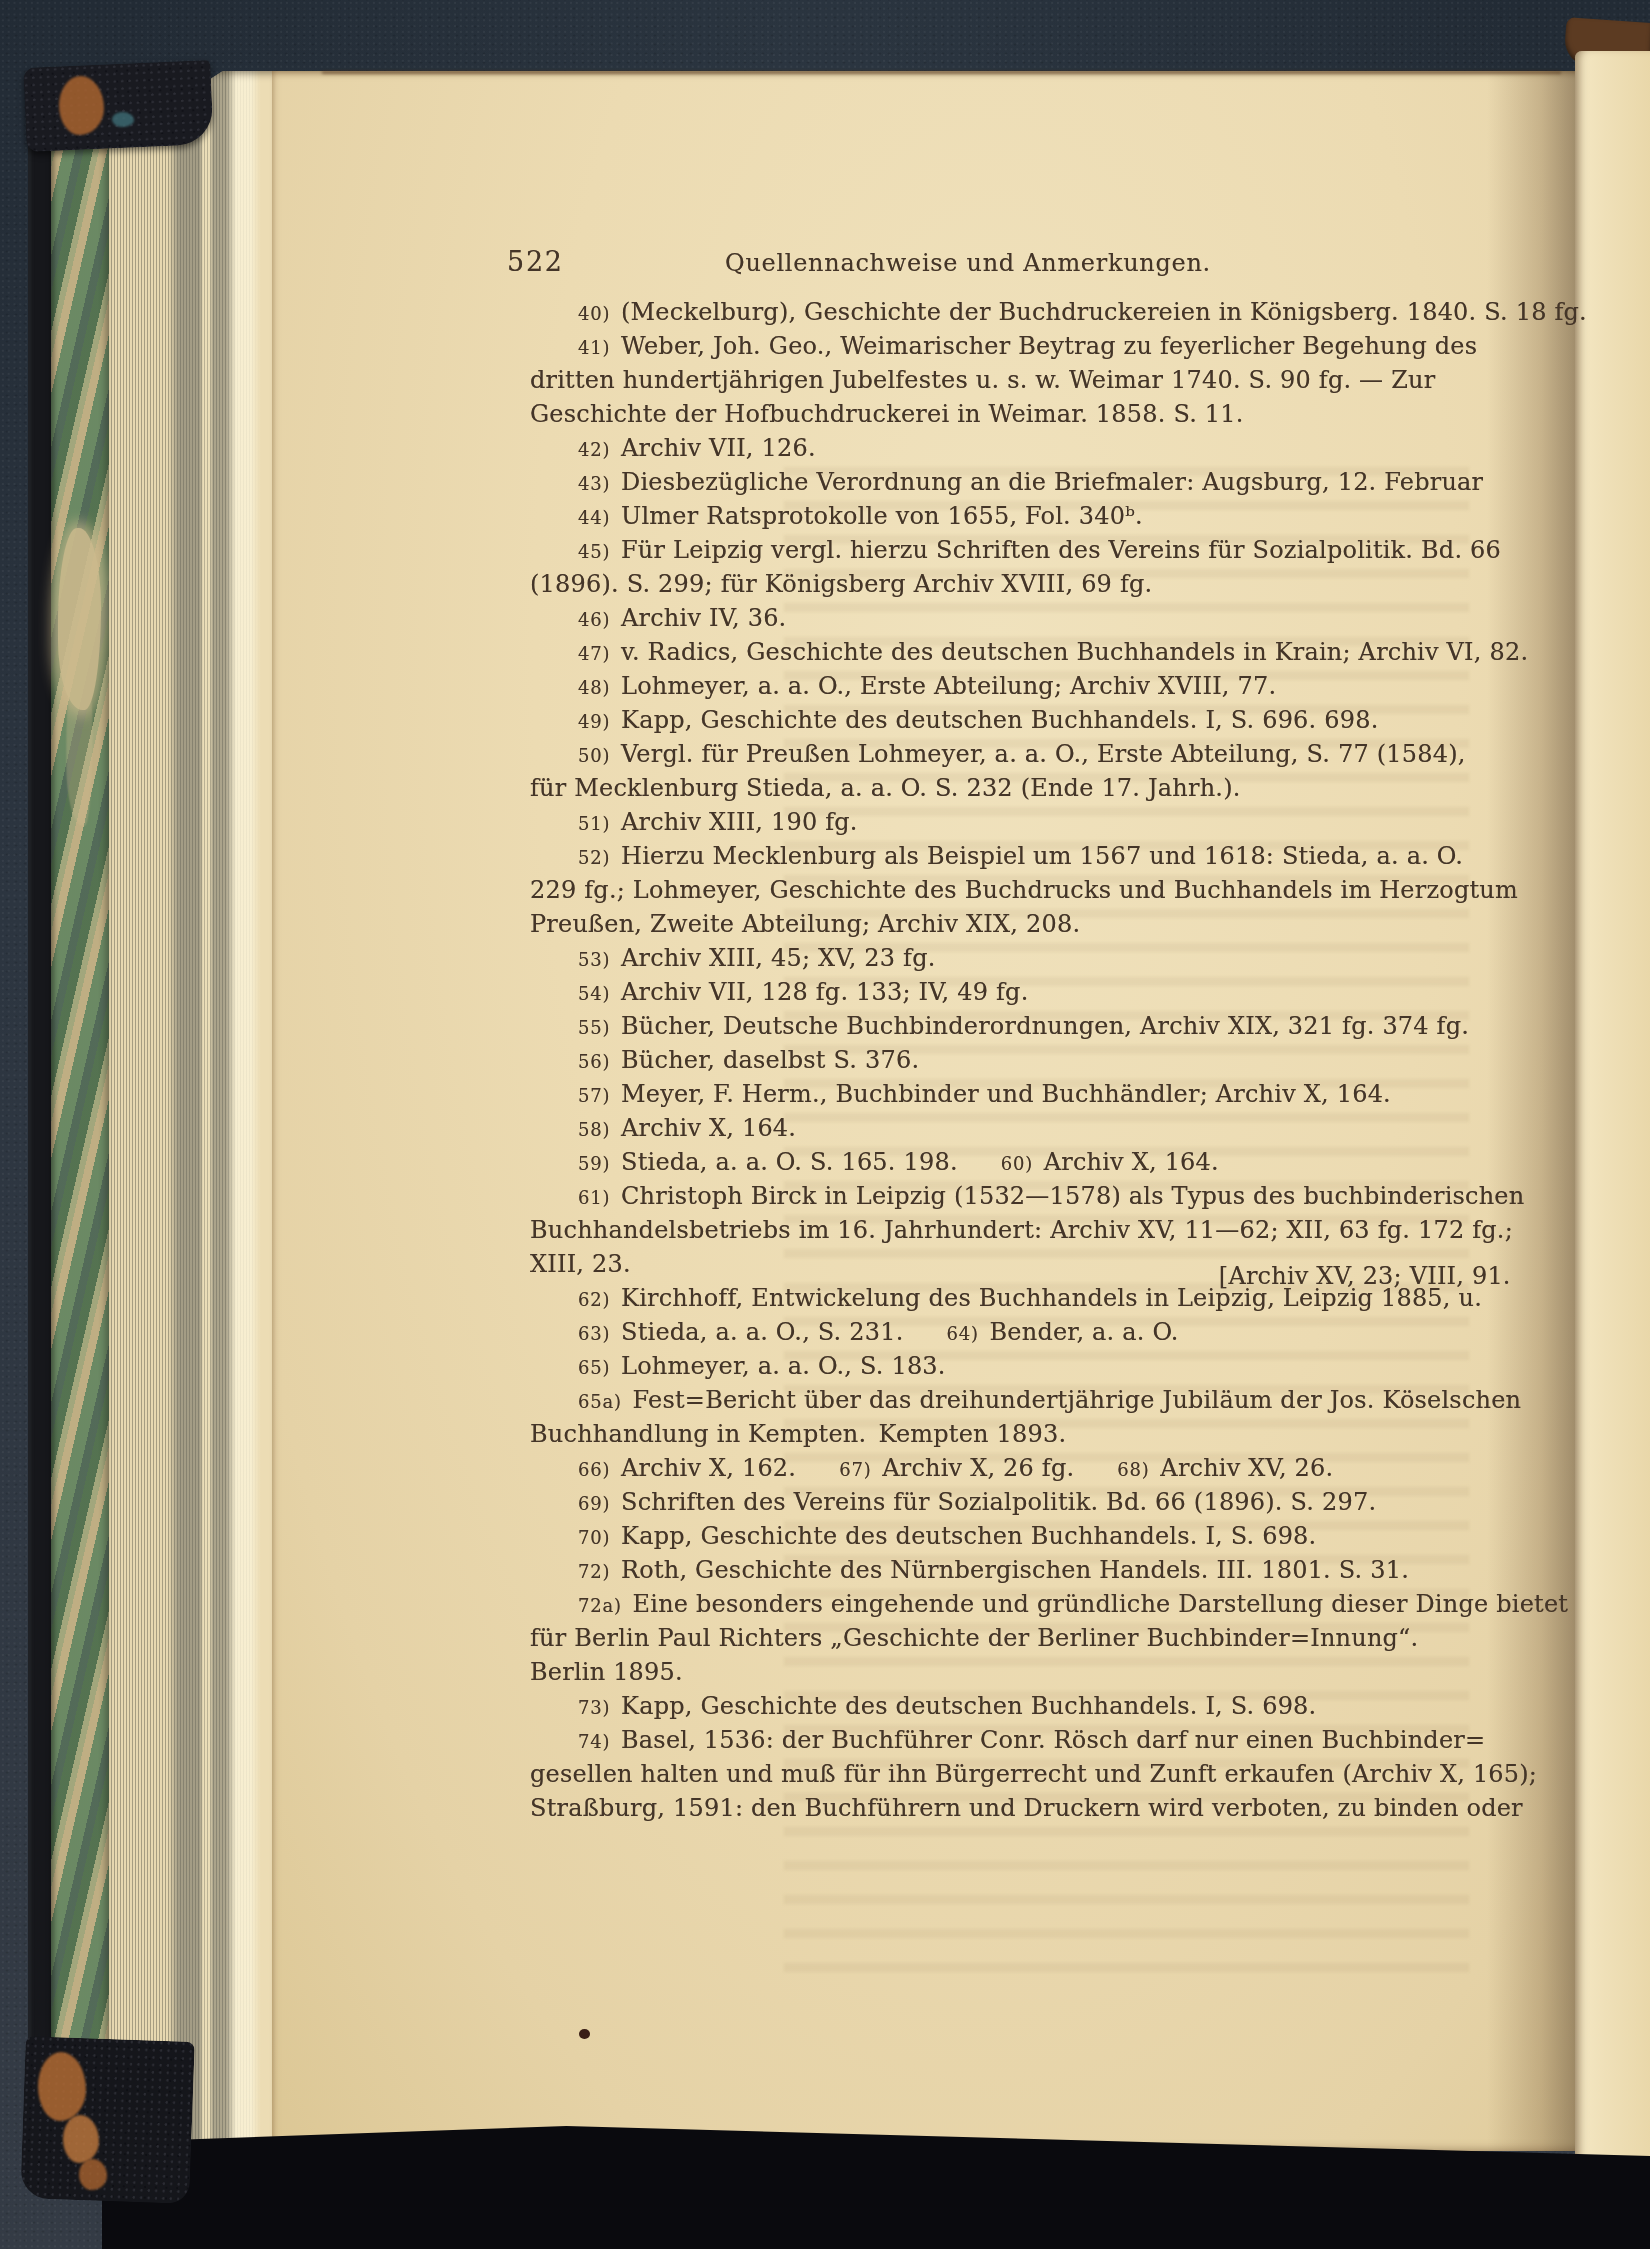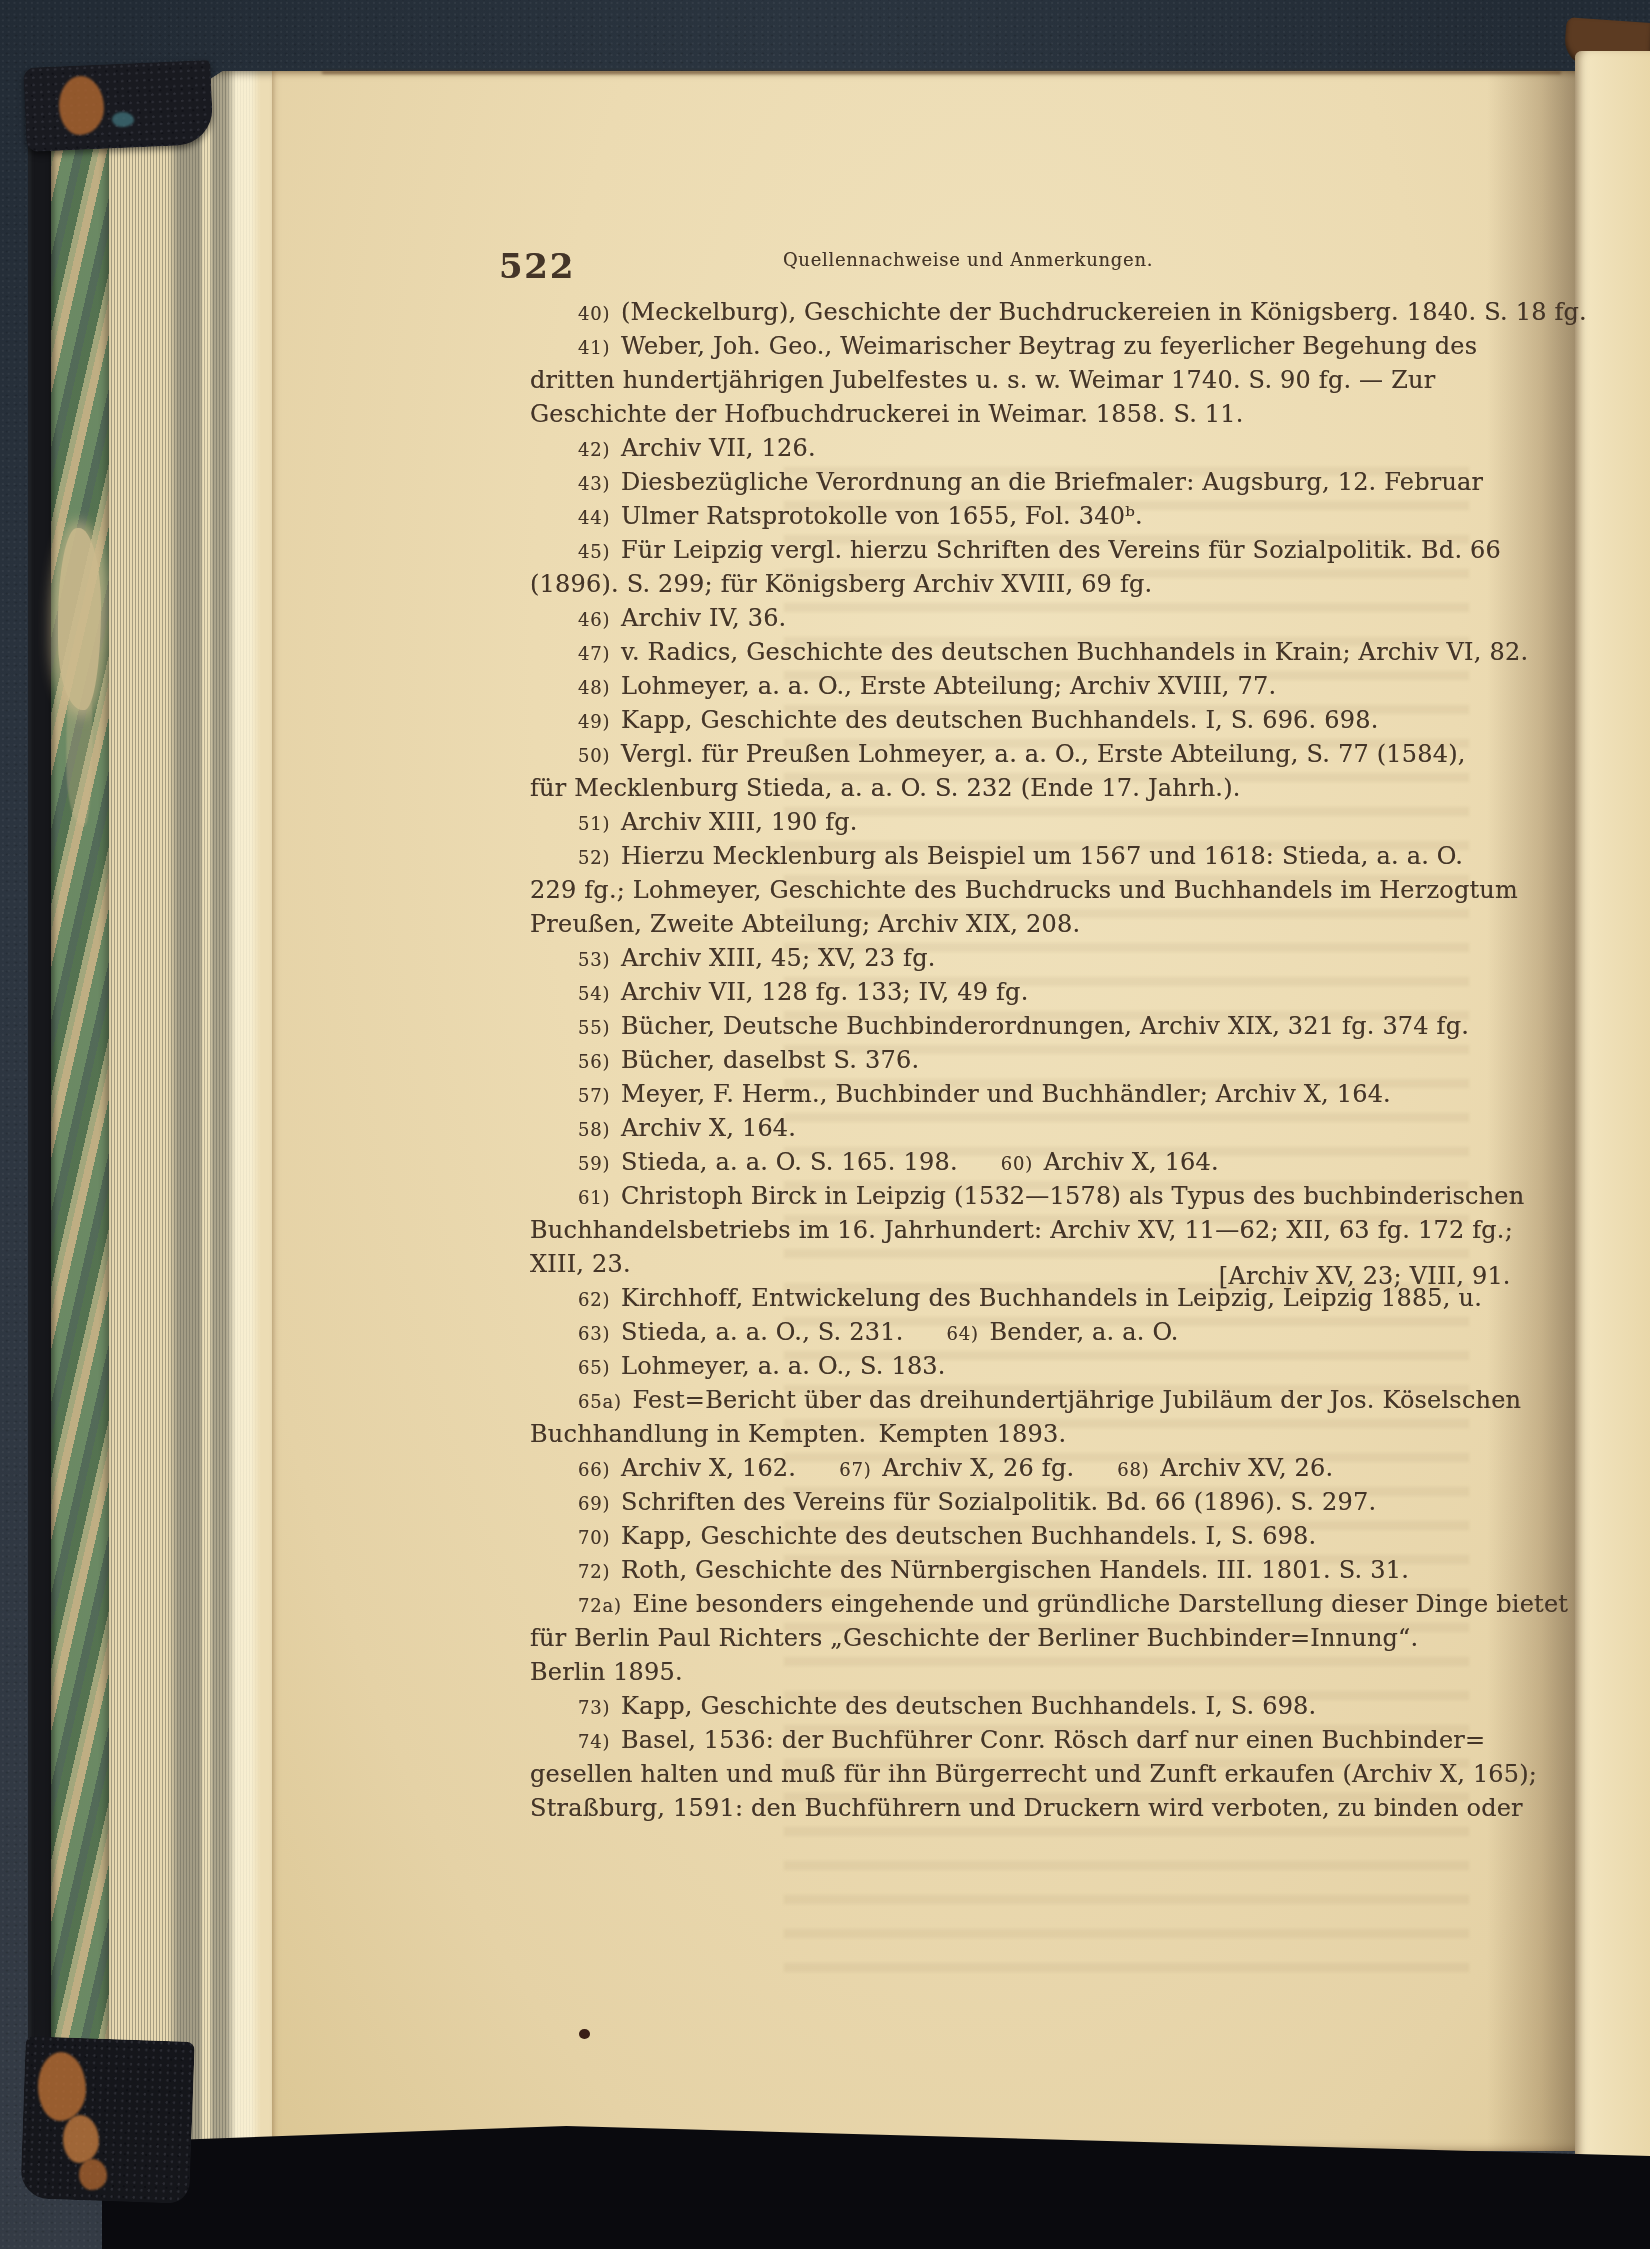--- a/index.html
+++ b/index.html
@@ -126,25 +126,25 @@
     background:#0a0a0e;
     clip-path:polygon(0 16.5px,30% 0,100% 30px,100% 100%,0 100%);
   }
   .speck{
     position:absolute;left:579px;top:2029px;width:10.7px;height:10px;
     background:#3a1e16;border-radius:50%;
   }
   
   .header{position:absolute;left:499px;top:244px;width:981px;height:38px;color:#443528;}
   .pnum{
-    position:absolute;left:0;top:1.7px;font-size:34px;font-weight:bold;letter-spacing:1.7px;
+    position:absolute;left:8px;top:1.7px;font-size:27px;font-weight:normal;letter-spacing:1.7px;
     text-shadow:0 0 0.4px rgba(68,53,40,.6);
   }
   .ptitle{
-    position:absolute;left:0;right:0;top:5px;text-align:center;font-size:18px;
+    position:absolute;left:0;right:0;top:5px;text-align:center;font-size:24px;
     letter-spacing:0.7px;transform:translateX(-21.5px);
     text-shadow:0 0 0.4px rgba(68,53,40,.5);
   }
   .textblock{
     position:absolute;left:499px;top:295px;width:984px;color:#443528;margin-left:31px;
   }
   .tline{
     position:relative;height:34px;line-height:34px;font-size:24px;
     white-space:nowrap;letter-spacing:0.2px;
     text-shadow:0 0 0.4px rgba(68,53,40,.55);

